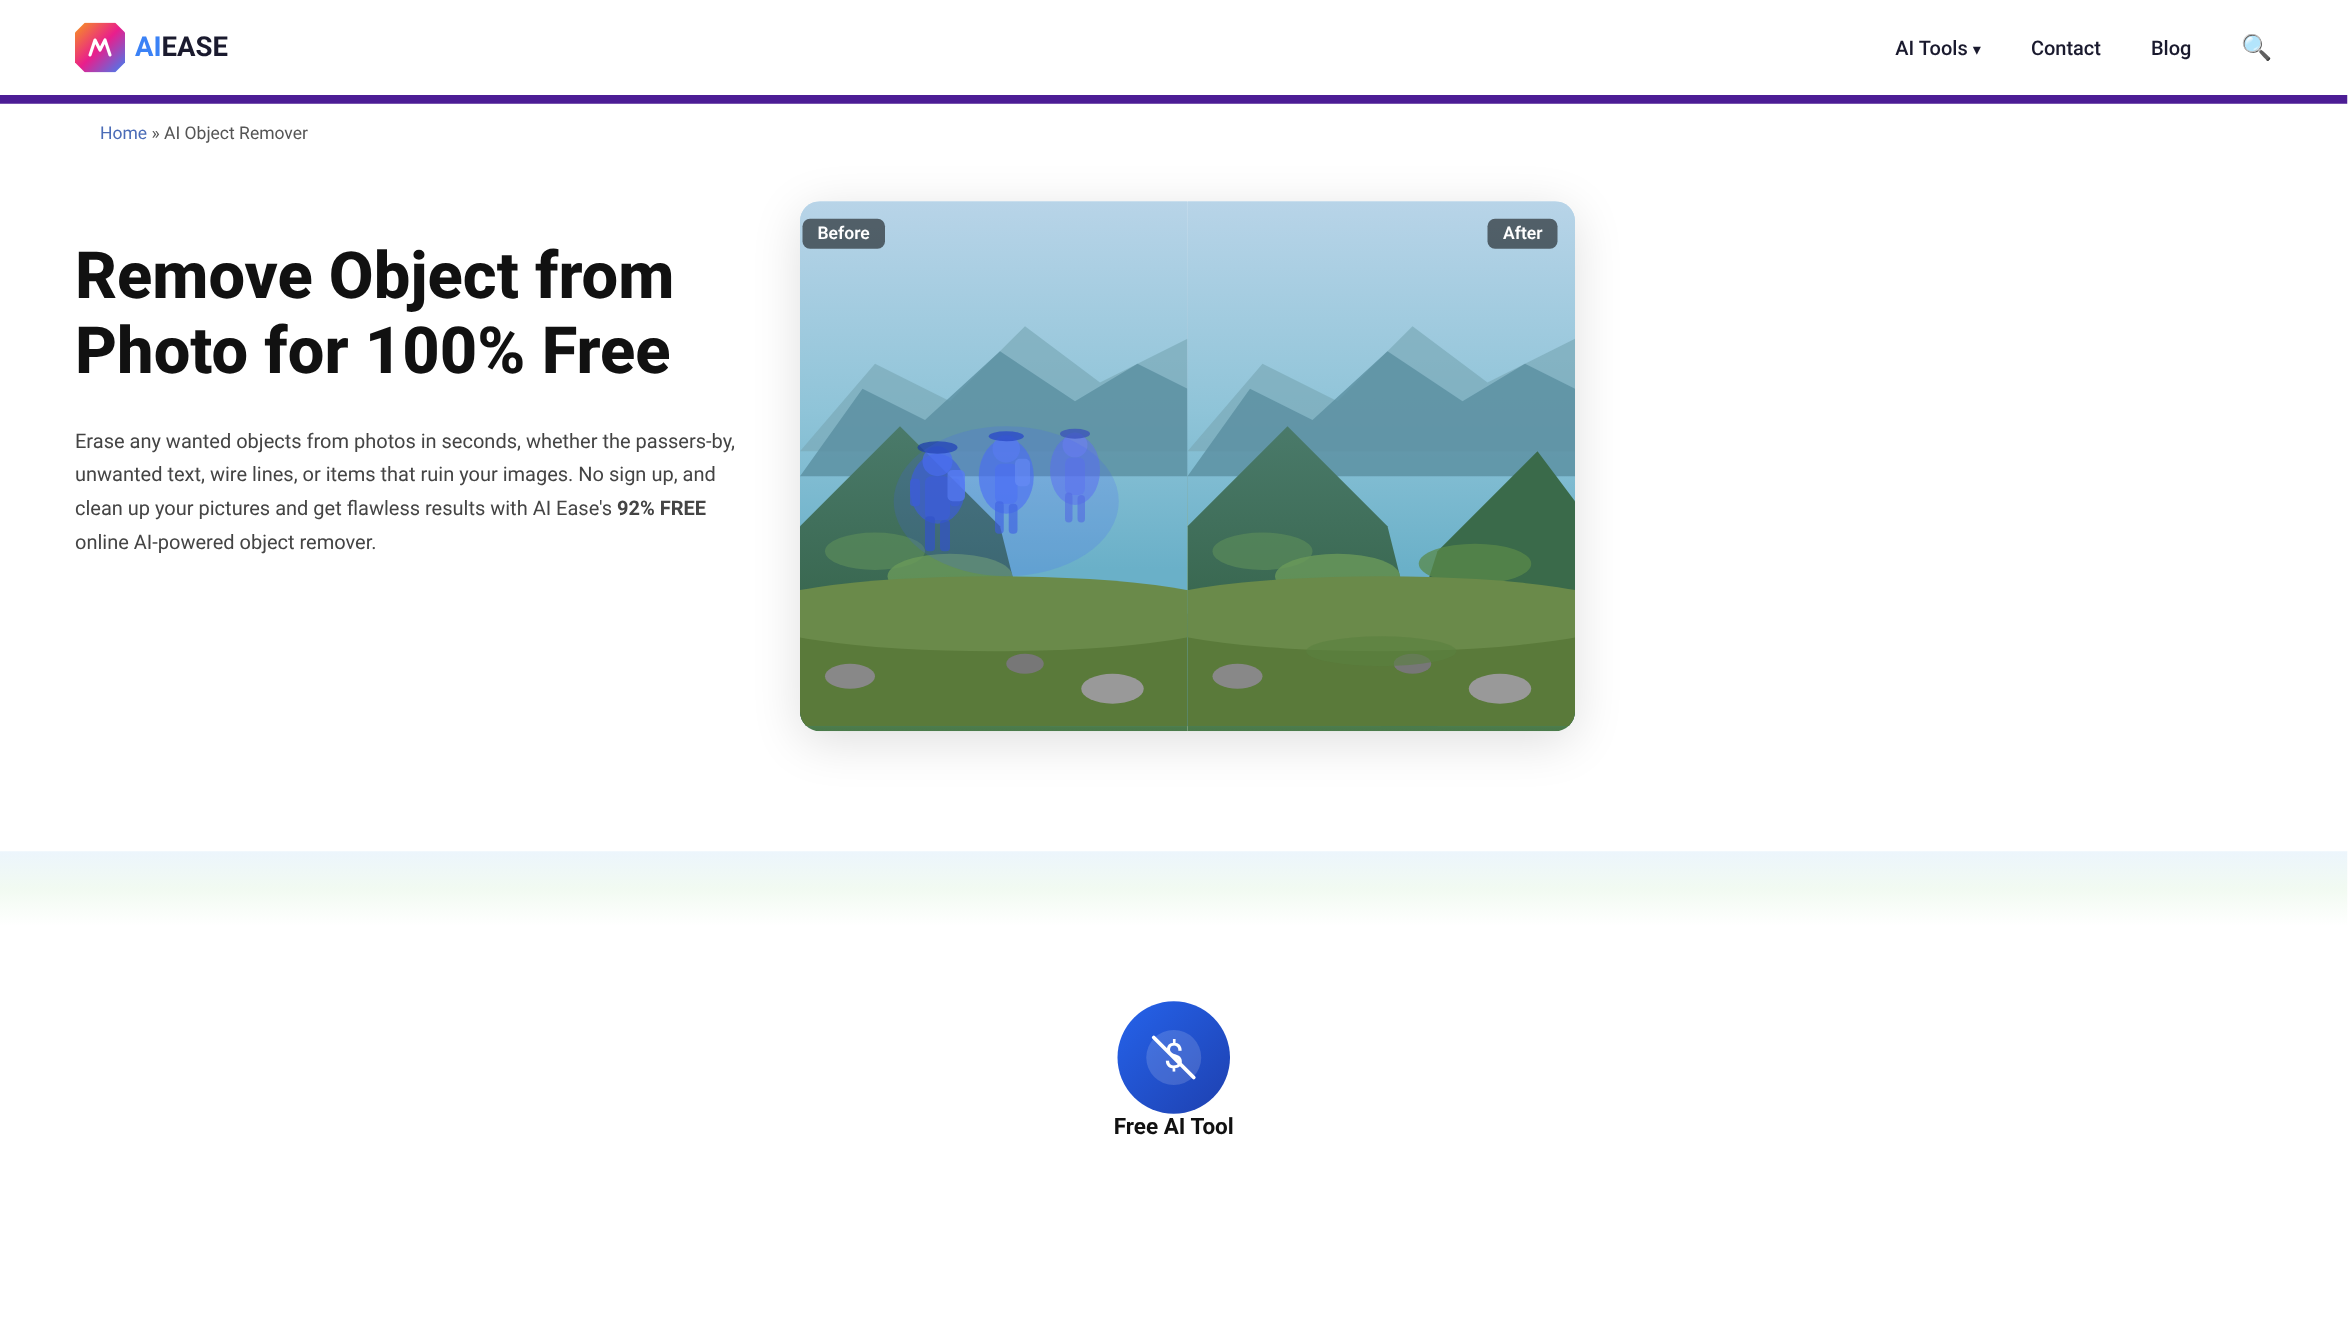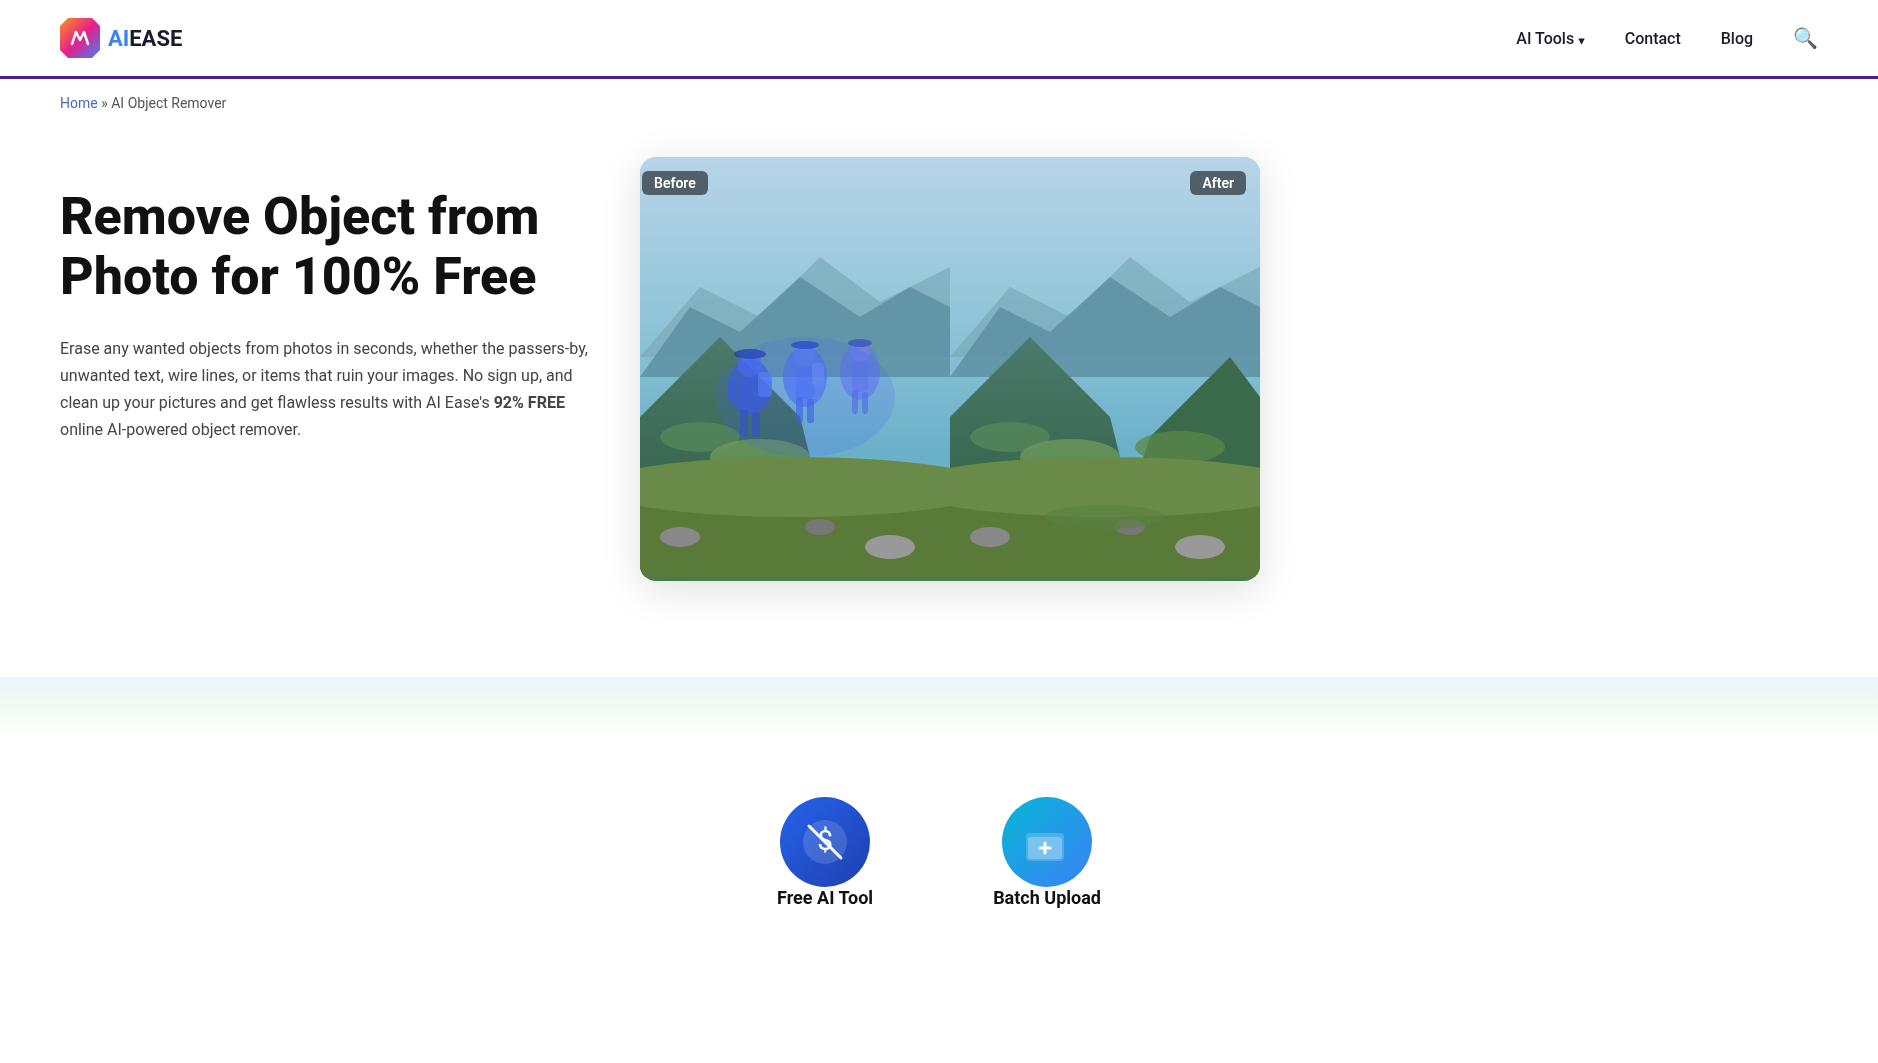--- a/index.html
+++ b/index.html
@@ -1,37 +1,37 @@
 <!DOCTYPE html>
 <html><head>
   <meta charset="utf-8">
   <style>
     * { margin: 0; padding: 0; box-sizing: border-box; }
     body { font-family: -apple-system, BlinkMacSystemFont, 'Segoe UI', Roboto, sans-serif; color: #1a1a2e; background: #fff; }
 
     
     nav {
       display: flex; align-items: center; justify-content: space-between;
-      padding: 18px 60px; border-bottom: 3px solid #4c1d95;
+      padding: 18px 60px; border-bottom: 7px solid #4c1d95;
     }
     .logo { display: flex; align-items: center; gap: 8px; font-size: 22px; font-weight: 700; color: #1a1a2e; }
     .logo-icon {
       width: 40px; height: 40px;
       background: linear-gradient(135deg, #f7971e, #e91e8c, #3b82f6);
       clip-path: polygon(20% 0%, 80% 0%, 100% 20%, 100% 80%, 80% 100%, 20% 100%, 0% 80%, 0% 20%);
       display: flex; align-items: center; justify-content: center;
     }
     .logo-icon svg { width: 24px; height: 24px; }
     .nav-links { display: flex; align-items: center; gap: 40px; }
     .nav-link { font-size: 16px; color: #1a1a2e; text-decoration: none; font-weight: 500; cursor: pointer; }
     .nav-link-tools { display: flex; align-items: flex-end; gap: 4px; }
     .search-icon-nav { color: #9333ea; font-size: 20px; cursor: pointer; }
 
     
-    .breadcrumb { padding: 16px 60px; font-size: 14px; color: #4b6cb7; }
+    .breadcrumb { padding: 16px 80px; font-size: 14px; color: #4b6cb7; }
     .breadcrumb a { color: #4b6cb7; text-decoration: none; }
     .breadcrumb span { color: #555; }
 
     
     .hero {
       display: flex; align-items: flex-start; gap: 40px;
       padding: 30px 60px 0 60px; min-height: 580px;
     }
     .hero-left { flex: 1; padding-top: 30px; max-width: 540px; }
     .hero-title { font-size: 52px; font-weight: 800; line-height: 1.15; color: #111; margin-bottom: 28px; }
@@ -253,28 +253,14 @@
       <svg width="48" height="48" viewBox="0 0 48 48" fill="none" xmlns="http://www.w3.org/2000/svg">
         <circle cx="24" cy="24" r="22" fill="rgba(255,255,255,0.15)"></circle>
         <text x="24" y="32" text-anchor="middle" font-size="28" fill="white">$</text>
         <line x1="8" y1="8" x2="40" y2="40" stroke="white" stroke-width="3" stroke-linecap="round"></line>
       </svg>
     </div>
     <div class="feature-label">Free AI Tool</div>
   </div>
 
 
-  <div class="feature-item">
-    <div class="feature-icon-wrap feature-icon-batch">
-      <svg width="50" height="50" viewBox="0 0 50 50" fill="none" xmlns="http://www.w3.org/2000/svg">
-
-        <rect x="4" y="16" width="38" height="28" rx="4" fill="rgba(255,255,255,0.2)"></rect>
-
-        <rect x="6" y="20" width="34" height="22" rx="3" fill="rgba(255,255,255,0.25)"></rect>
-
-        <line x1="23" y1="26" x2="23" y2="36" stroke="white" stroke-width="3" stroke-linecap="round"></line>
-        <line x1="18" y1="31" x2="28" y2="31" stroke="white" stroke-width="3" stroke-linecap="round"></line>
-      </svg>
-    </div>
-    <div class="feature-label">Batch Upload</div>
-  </div>
 
 </section>
 
 </body></html>

